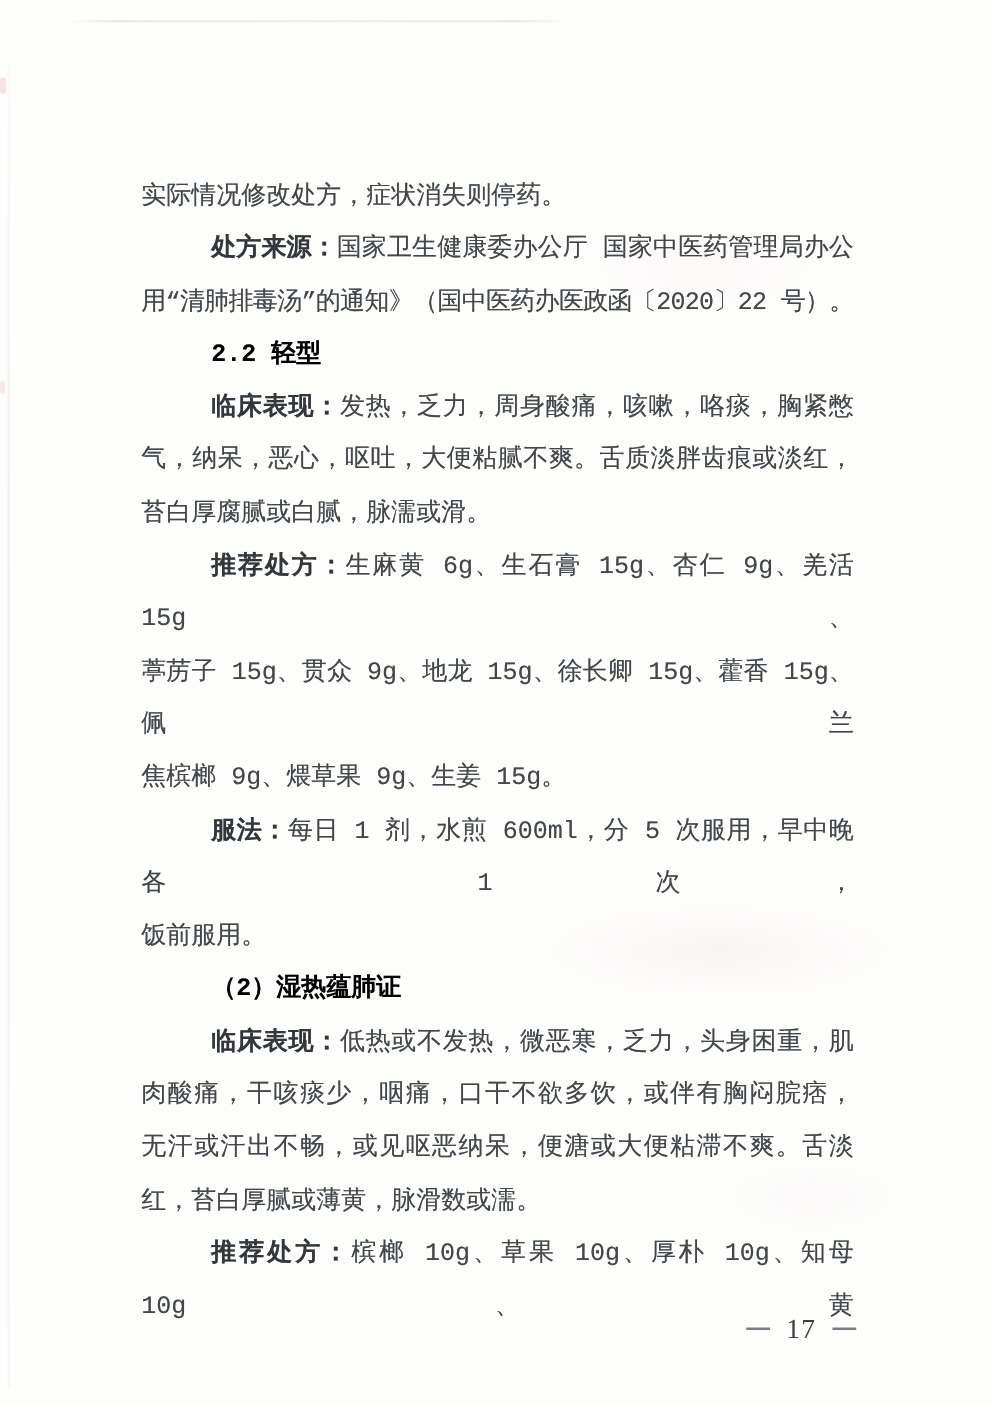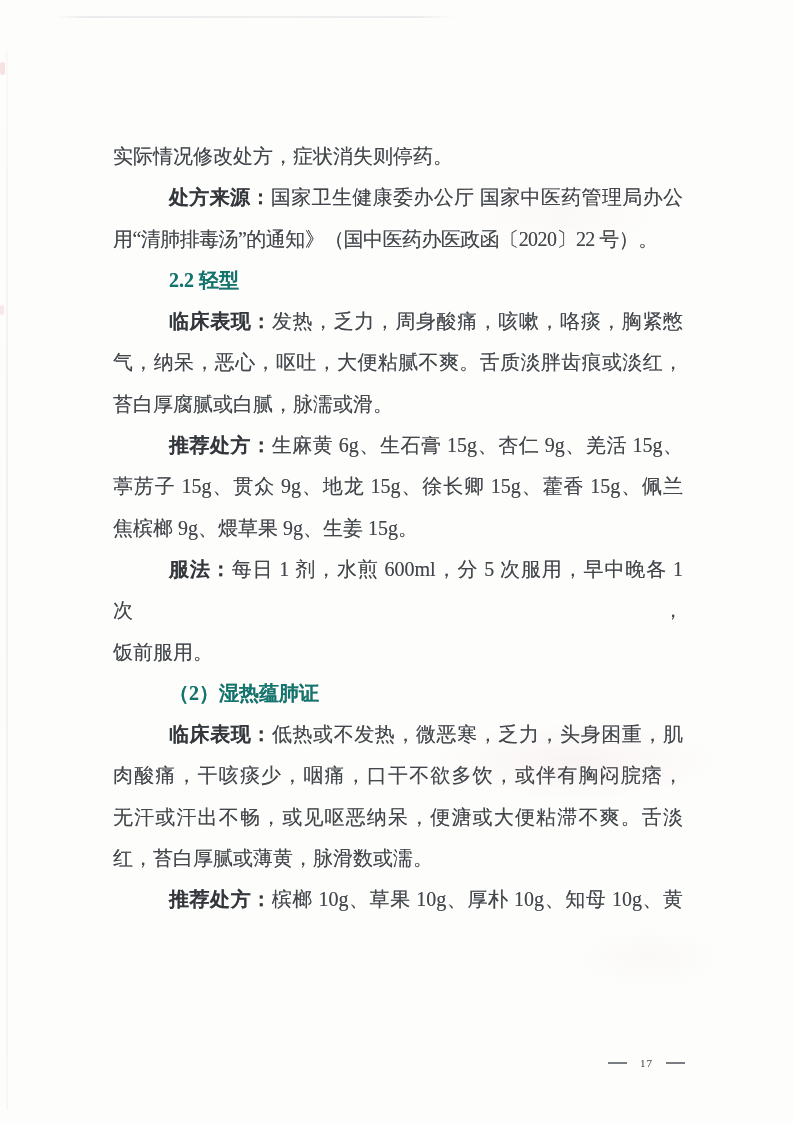--- a/index.html
+++ b/index.html
@@ -27,45 +27,45 @@
     text-shadow: 0 0 0.4px rgba(70,75,82,0.55);
   }
   .para { margin: 0; }
   .line { text-align: left; }
   .line.jf {
     text-align: justify;
     text-align-last: justify;
   }
   .line.ind { text-indent: 2em; }
   .line.tight { letter-spacing: -0.55px; }
-  .seg { font-weight: 400; }
+  .seg { font-weight: 400; font-family: Liberation Mono, monospace; }
   .seg.bold {
     font-weight: 700;
     color: #33373c;
     margin-left: 16px;
   }
-  .para.heading .seg { color: #0f766e; }
+  .para.heading .seg { color: #000000; }
   
   .pagefooter {
     position: absolute;
     top: 1053px;
     right: 109px;
     height: 20px;
     display: flex;
     align-items: center;
     gap: 13px;
   }
   .footer-dash {
     width: 19px;
     height: 2px;
     background: #63676c;
     opacity: 0.85;
   }
   .page-num {
-    font-size: 11px;
+    font-size: 22px;
     color: #3c4045;
     letter-spacing: 1px;
     line-height: 20px;
   }
   
   .artifacts { position: absolute; inset: 0; pointer-events: none; }
   .art { position: absolute; }
   .art-topline {
     left: 55px; top: 16px; width: 400px; height: 2px;
     background: linear-gradient(90deg, rgba(188,193,199,0) 0%, rgba(188,193,199,0.30) 8%, rgba(188,193,199,0.22) 55%, rgba(188,193,199,0.30) 90%, rgba(188,193,199,0) 100%);

